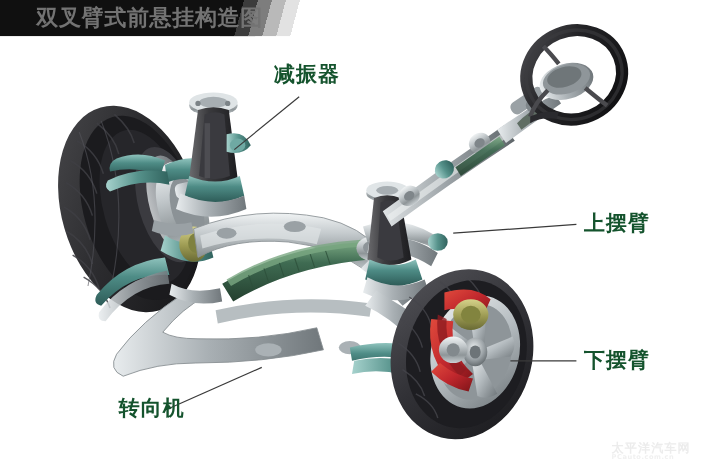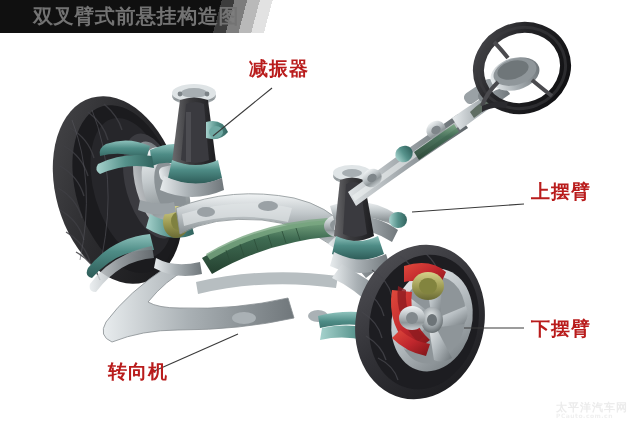--- a/index.html
+++ b/index.html
@@ -15,24 +15,24 @@
       background:linear-gradient(105deg,#101010 0 24%,#3c3c3c 24% 38%,#7d7d7d 38% 52%,
                  #b9b9b9 52% 66%,#e2e2e2 66% 80%,#ffffff 80% 100%);}
   #banner .ttl{position:absolute;left:33px;top:3px;width:200px;height:28px;
       color:#737373;font-size:20px;line-height:27px;font-weight:700;letter-spacing:.6px;
       white-space:nowrap;}
 
   
   #art{position:absolute;left:0;top:0;width:640px;height:427px;}
 
   
-  .lbl{position:absolute;color:#b91c1c;font-size:19px;font-weight:700;
+  .lbl{position:absolute;color:#14532d;font-size:19px;font-weight:700;
        letter-spacing:1px;white-space:nowrap;line-height:22px;}
   #lbl-damper{left:249px;top:57px;}
-  #lbl-upper{left:531px;top:180px;text-align:center;}
+  #lbl-upper{left:531px;top:192px;text-align:center;}
   #lbl-lower{left:531px;top:317px;}
   #lbl-steer{left:108px;top:360px;}
 
   
   .wm{position:absolute;color:#ececec;font-weight:700;white-space:nowrap;}
   #wm-main{left:556px;top:400px;font-size:11px;letter-spacing:1px;}
   #wm-sub{left:556px;top:412px;font-size:6px;letter-spacing:.5px;color:#f0f0f0;}
 </style>
 </head>
 <body>

